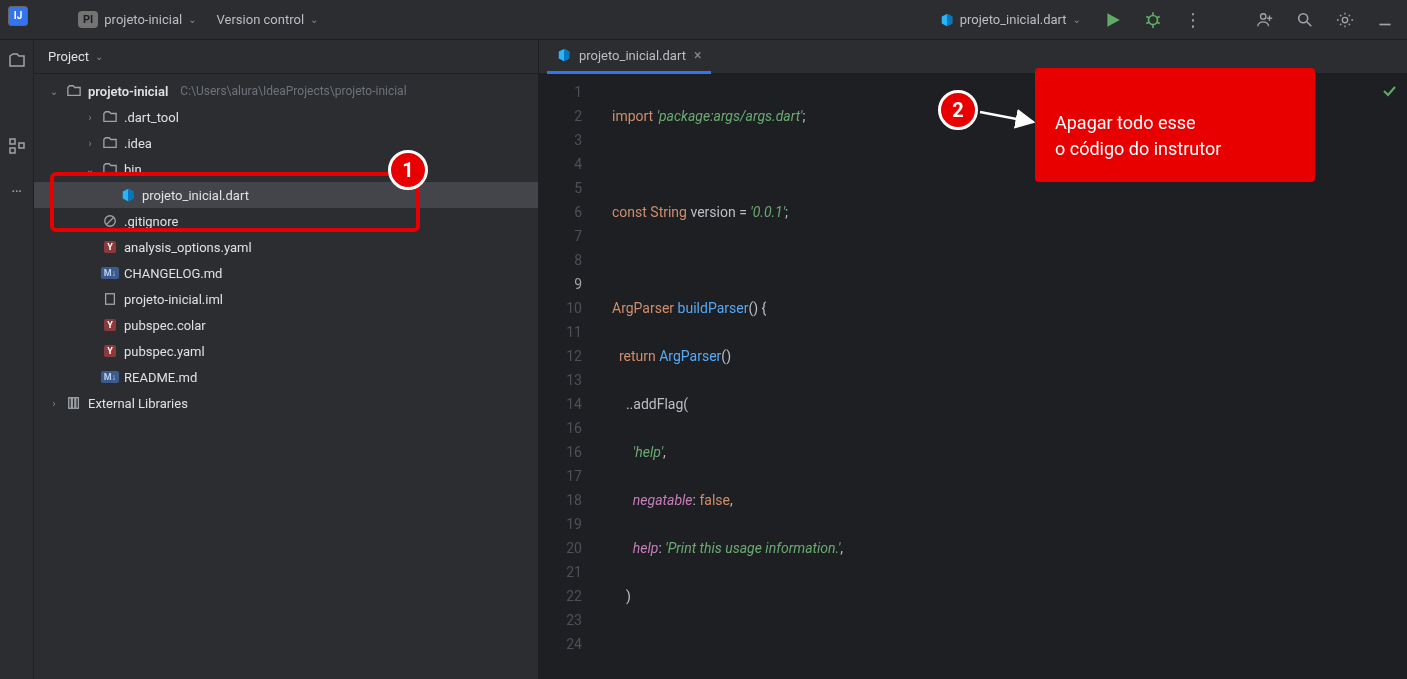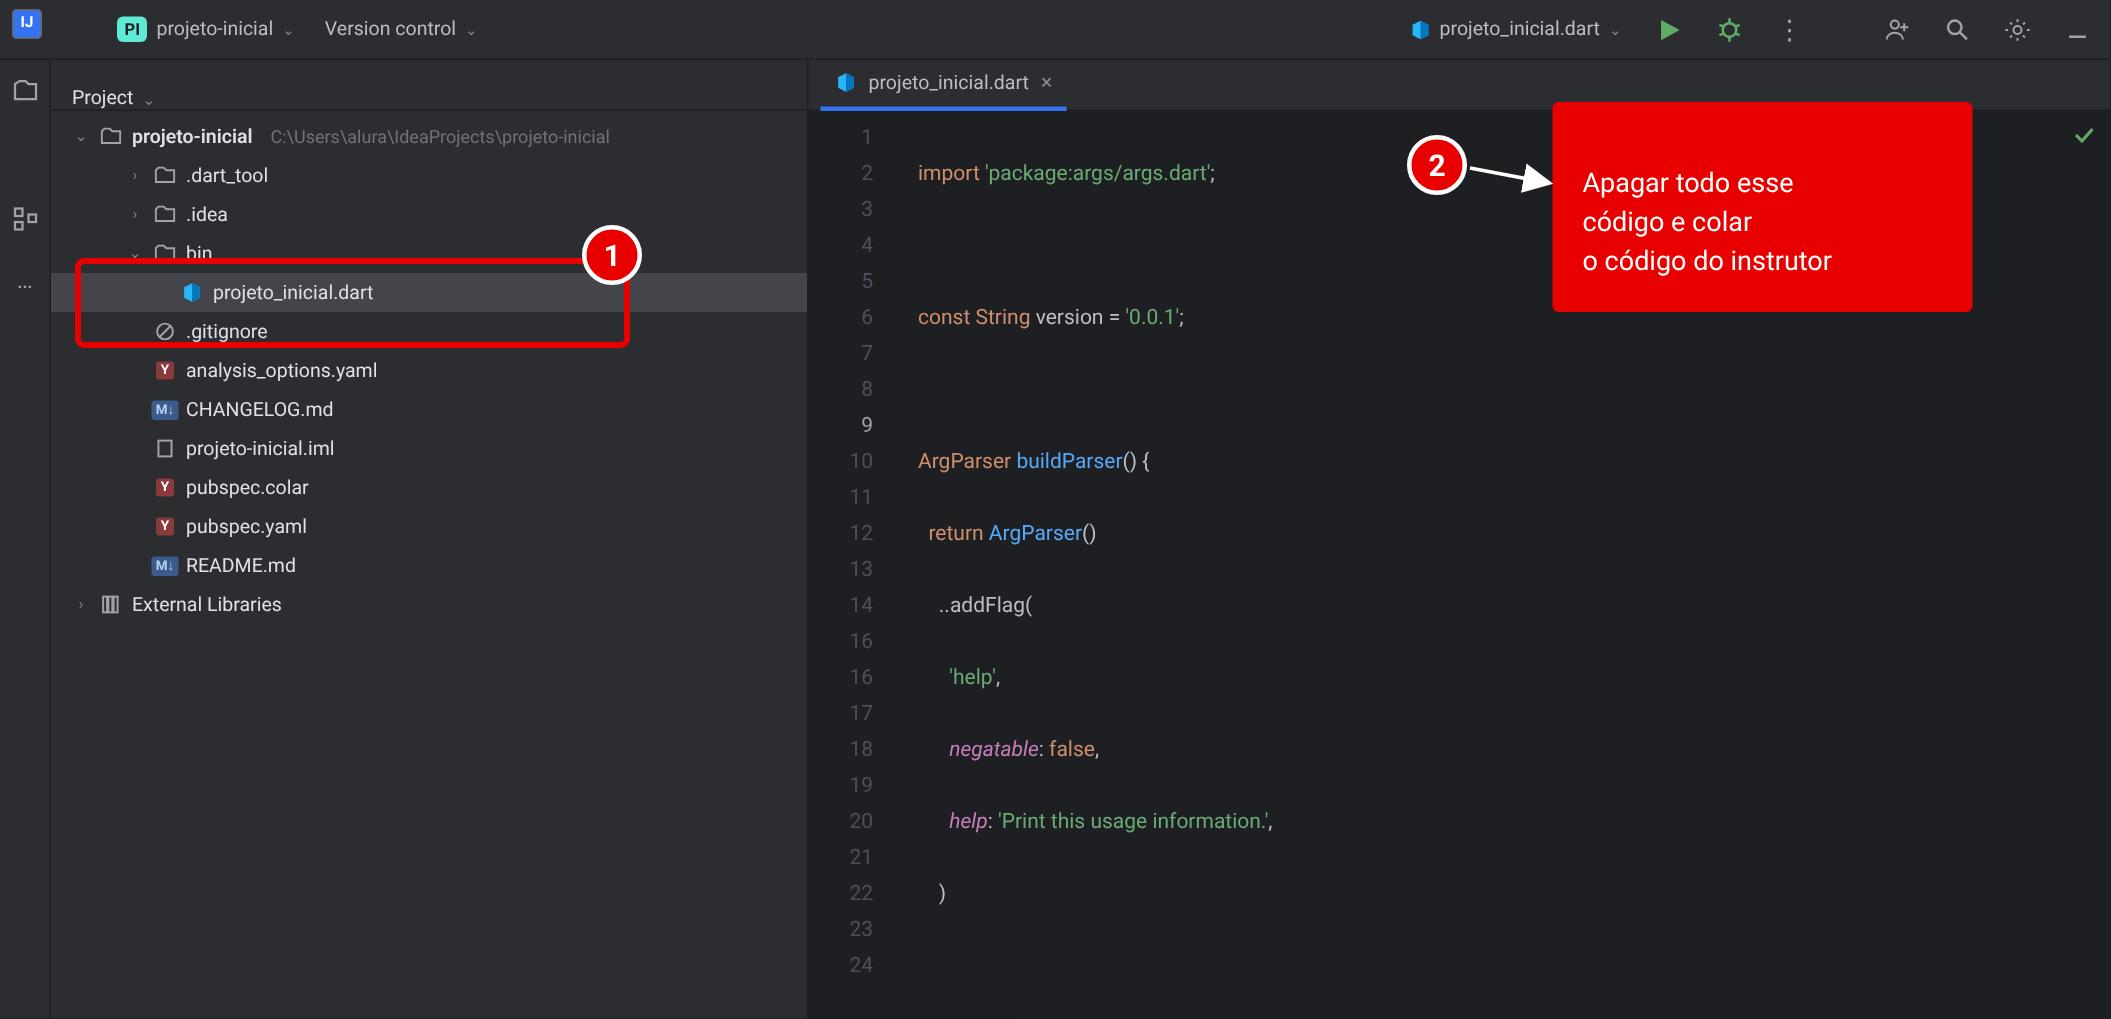--- a/index.html
+++ b/index.html
@@ -5,40 +5,40 @@
 * { margin:0; padding:0; box-sizing:border-box; font-family:-apple-system,BlinkMacSystemFont,"Segoe UI",Roboto,sans-serif; }
 body { background:#1e1f22; color:#bcbec4; overflow:hidden; width:1407px; height:679px; position:relative; }
 
 
 .topbar { height:40px; background:#2b2d30; border-bottom:1px solid #1e1f22; display:flex; align-items:center; padding:0 8px; gap:4px; }
 .topbar-left { display:flex; gap:8px; flex:1; }
 .topbar-right { display:flex; align-items:center; gap:12px; }
 .ide-logo { width:20px; height:20px; background:#3574f0; border-radius:3px; display:flex; align-items:center; justify-content:center; font-size:10px; font-weight:bold; color:#fff; border:1px solid #666;}
 .hamburger { width:24px; height:24px; display:flex; flex-direction:column; justify-content:center; gap:3px; padding:0 4px; cursor:pointer; }
 .hamburger span { height:2px; background:#a0a3a8; border-radius:1px; }
-.proj-badge { background:#5eead4; color:#1e1f22; font-weight:700; font-size:11px; padding:2px 5px; border-radius:4px; }
+.proj-badge { background:#737373; color:#1e1f22; font-weight:700; font-size:11px; padding:2px 5px; border-radius:4px; }
 .crumb { display:flex; align-items:center; gap:6px; color:#bcbec4; font-size:13px; cursor:pointer; padding:4px 6px; }
 .chev { font-size:10px; color:#868a91; }
 .runfile { display:flex; align-items:center; gap:6px; font-size:13px; cursor:pointer; }
 .dart-icon { width:14px; height:14px; display:inline-block; }
 .dart-icon svg { width:14px; height:14px; }
 .icon-btn { width:28px; height:28px; display:flex; align-items:center; justify-content:center; cursor:pointer; border-radius:4px; color:#a0a3a8; }
 .icon-btn svg { width:18px; height:18px; }
 .run-icon svg { fill:#5fad65; }
 .debug-icon svg { fill:#5fad65; }
 .vdots { font-size:18px; letter-spacing:0; }
 
 
 .left-rail { position:absolute; left:0; top:40px; bottom:0; width:34px; background:#2b2d30; border-right:1px solid #1e1f22; display:flex; flex-direction:column; align-items:center; padding-top:8px; gap:16px; }
 .left-rail .rail-icon { width:24px; height:24px; display:flex; align-items:center; justify-content:center; cursor:pointer; color:#a0a3a8; }
 .left-rail .rail-icon svg { width:18px; height:18px; }
 
 
 .proj-panel { position:absolute; left:34px; top:40px; bottom:0; width:505px; background:#2b2d30; border-right:1px solid #1e1f22; display:flex; flex-direction:column; }
-.proj-header { height:34px; display:flex; align-items:flex-end; padding:0 14px; gap:6px; font-size:13px; color:#dfe1e5; border-bottom:1px solid #1e1f22; }
+.proj-header { height:34px; display:flex; align-items:center; padding:0 14px; gap:6px; font-size:13px; color:#dfe1e5; border-bottom:1px solid #1e1f22; }
 .tree { padding:4px 0; font-size:13px; overflow:auto; }
 .tree-row { display:flex; align-items:center; height:26px; padding-left:12px; gap:6px; cursor:pointer; white-space:nowrap; }
 .tree-row.selected { background:#43454a; }
 .tree-arrow { width:12px; font-size:10px; color:#868a91; text-align:center; }
 .tree-icon { width:16px; height:16px; display:flex; align-items:center; justify-content:center; }
 .tree-icon svg { width:14px; height:14px; }
 .tree-label { color:#dfe1e5; }
 .tree-path { color:#6f737a; margin-left:6px; font-size:12px; }
 .folder-icon svg { fill:none; stroke:#a0a3a8; stroke-width:1.5; }
 .yaml-badge { background:#8a3a3a; color:#fff; font-size:9px; padding:1px 3px; border-radius:2px; font-weight:700; }
@@ -54,21 +54,21 @@
 .code-wrap { flex:1; display:flex; font-family:"JetBrains Mono","Consolas",monospace; font-size:14px; line-height:24px; overflow:hidden; position:relative; }
 .gutter { width:55px; text-align:right; color:#4b5059; padding:6px 12px 0 0; user-select:none; }
 .gutter div { height:24px; }
 .code { flex:1; padding:6px 0 0 18px; white-space:pre; color:#bcbec4; }
 .code div { height:24px; }
 .caret-line { background:#26282e; }
 .kw { color:#cf8e6d; }
 .typ { color:#cf8e6d; }
 .fn { color:#56a8f5; }
 .fn-call { color:#57aaf7; }
-.str { color:#6aab73; }
+.str { color:#6aab73;font-style:italic; }
 .nm { color:#c77dbb; font-style:italic; }
 .bool { color:#cf8e6d; }
 .pun { color:#bcbec4; }
 .insp { position:absolute; right:10px; top:8px; width:16px; height:16px; }
 .insp svg { stroke:#5fad65; fill:none; stroke-width:2; }
 
 
 .anno-badge { position:absolute; width:40px; height:40px; border-radius:50%; background:#e80000; border:3px solid #fff; color:#fff; font-weight:700; font-size:20px; display:flex; align-items:center; justify-content:center; z-index:30; }
 .anno-box { position:absolute; border:4px solid #e80000; border-radius:6px; z-index:20; pointer-events:none; }
 .anno-callout { position:absolute; background:#e80000; color:#fff; font-size:18px; line-height:1.45; padding:42px 20px 20px 20px; border-radius:4px; z-index:25; width:280px; }
@@ -364,21 +364,20 @@
   </div>
 </div>
 
 <div class="anno-box" style="left:50px; top:172px; width:370px; height:60px;"></div>
 <div class="anno-badge" style="left:388px; top:150px;">
     <span>1</span>
   </div>
 
 <div class="anno-callout" style="left:1035px; top:68px;">
   <div>Apagar todo esse</div>
-  <div>código e colar</div>
   <div>o código do instrutor</div>
 </div>
 <div class="anno-badge" style="left:938px; top:90px;">
     <span>2</span>
   </div>
 <div class="anno-arrow" style="left:978px; top:108px;">
   <svg width="60" height="20">
       <defs>
         <marker id="ah" markerWidth="8" markerHeight="8" refX="7" refY="4" orient="auto">
           <polygon points="0,0 8,4 0,8" fill="#fff"></polygon>

